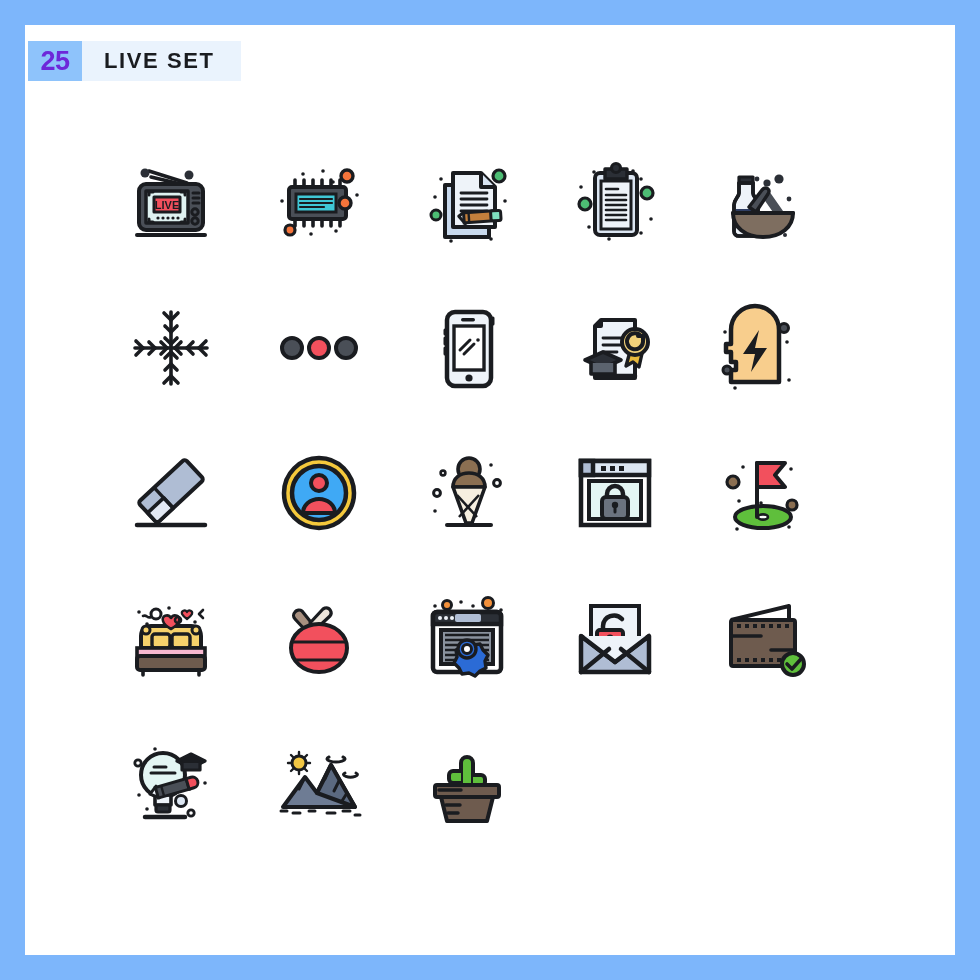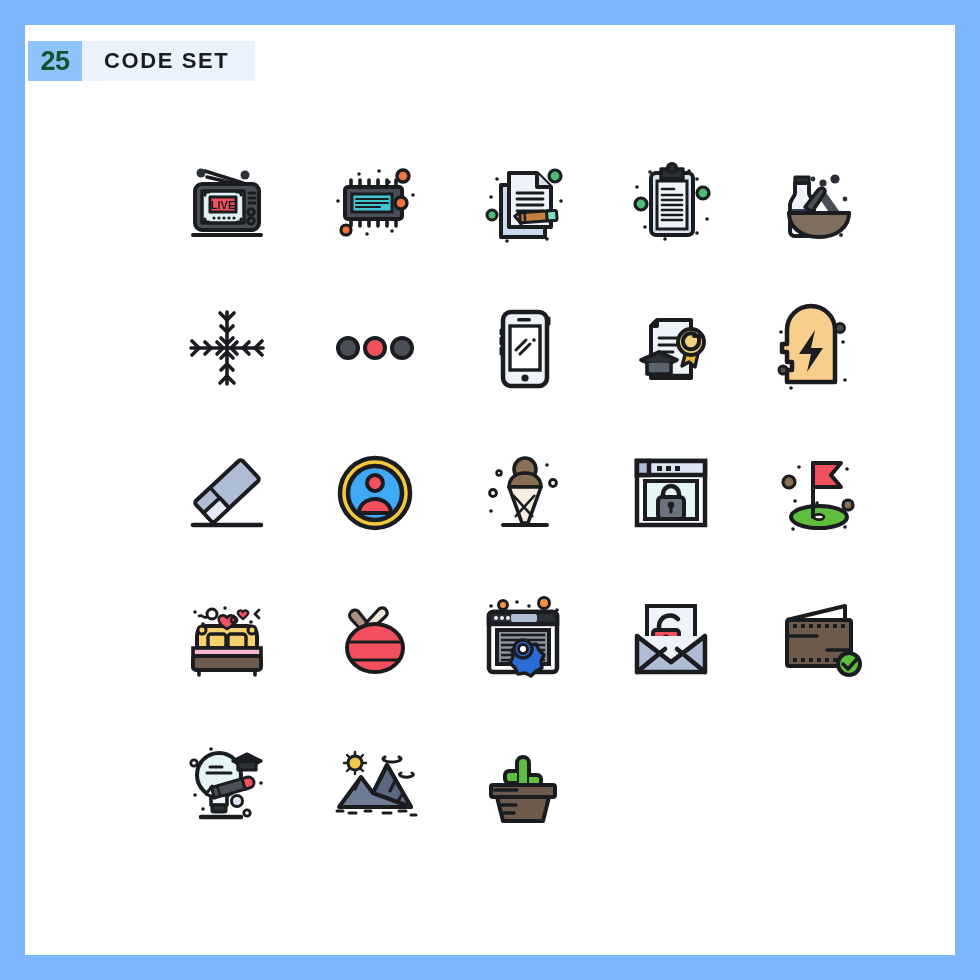--- a/index.html
+++ b/index.html
@@ -33,21 +33,21 @@
     left: 3px;
     top: 16px;
     height: 40px;
     display: flex;
     align-items: stretch;
     background: #EAF3FD;
   }
   #count-badge {
     width: 54px;
     background: #8EC3FB;
-    color: #14532d;
+    color: #6d28d9;
     font-size: 27px;
     font-weight: bold;
     display: flex;
     align-items: center;
     justify-content: center;
     letter-spacing: -0.5px;
   }
   #header-title {
     padding: 0 26px 0 22px;
     display: flex;
@@ -63,34 +63,34 @@
     left: 100px;
     top: 105px;
     width: 740px;
     display: grid;
     grid-template-columns: repeat(5, 148px);
     grid-template-rows: repeat(5, 145px);
   }
   .cell {
     display: flex;
     align-items: center;
-    justify-content: flex-end;
+    justify-content: flex-start;
     text-decoration: underline;
   }
   .cell svg { display: block; }
 </style>
 </head>
 <body>
 
 <div id="page">
   <div id="canvas">
 
     <div id="header">
       <div id="count-badge">25</div>
-      <div id="header-title">CODE SET</div>
+      <div id="header-title">LIVE SET</div>
     </div>
 
     <div id="grid">
 
 
       <div class="cell">
         <svg width="92" height="92" viewBox="0 0 92 92">
           <g stroke="#1A1C20" stroke-width="4" fill="none" stroke-linejoin="round" stroke-linecap="round">
             <path d="M24 14 L62 26" stroke-width="3.5"></path>
             <path d="M26 20 L64 29" stroke-width="3.5"></path>

